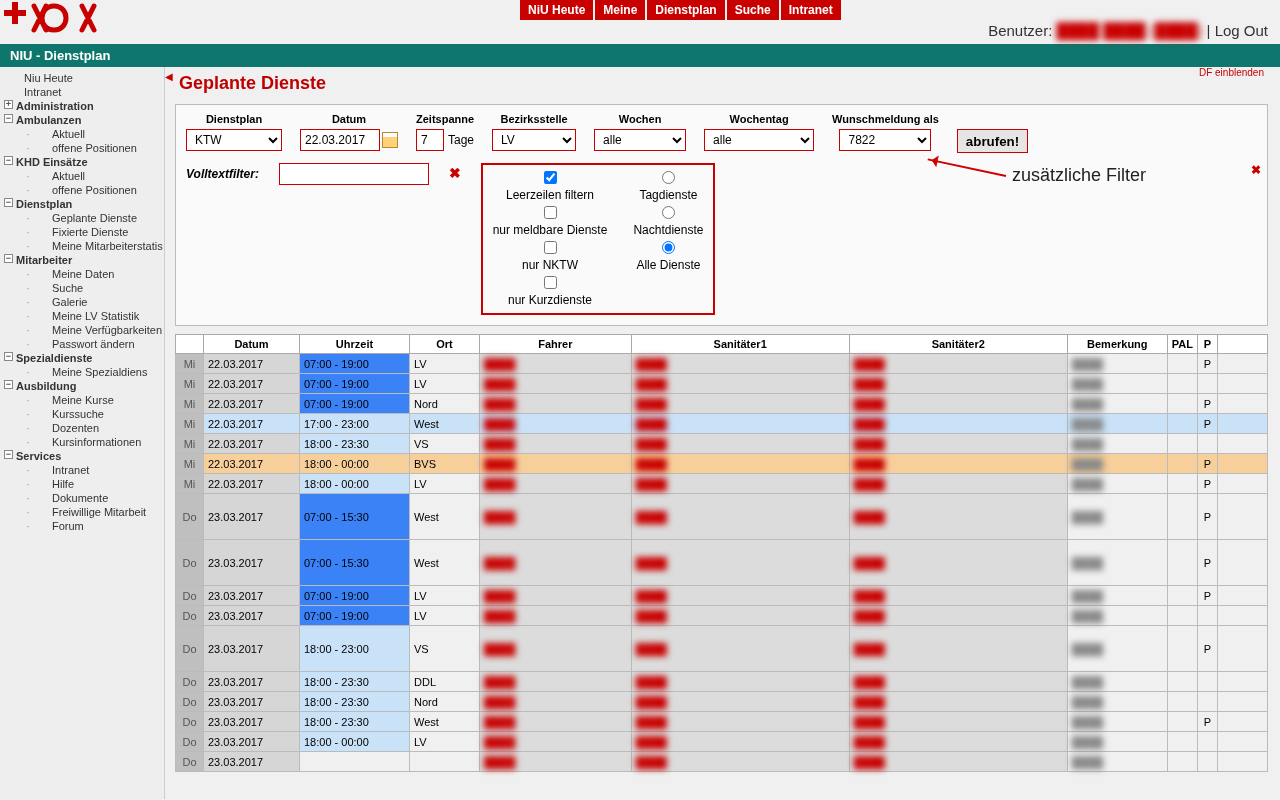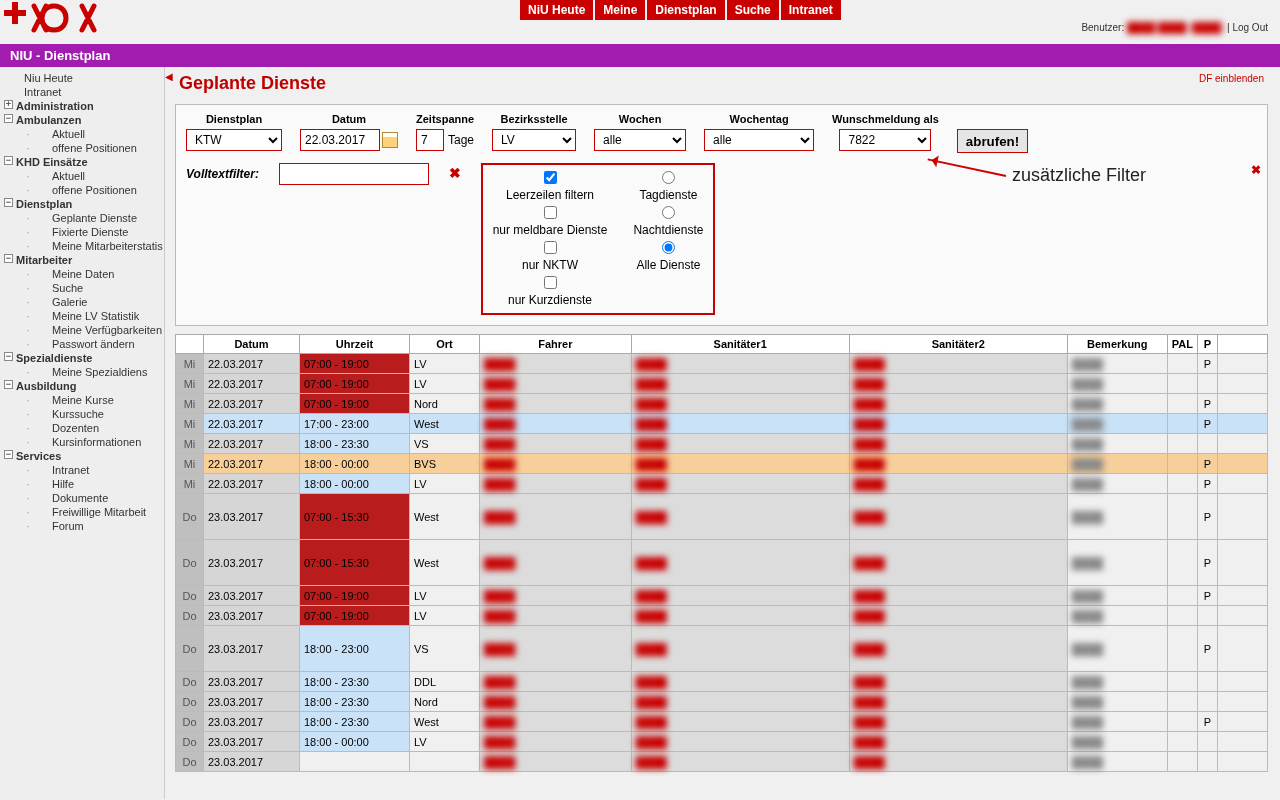--- a/index.html
+++ b/index.html
@@ -2,38 +2,38 @@
 <html><head>
 <meta charset="utf-8">
 <style>
 * { box-sizing: border-box; margin: 0; padding: 0; }
 body { font-family: Arial, Helvetica, sans-serif; font-size: 12px; background: #f0f0f0; width: 1280px; height: 800px; overflow: hidden; }
 
 .topbar { height: 44px; display: flex; align-items: flex-start; position: relative; }
 .logo { position: absolute; left: 4px; top: 0; }
 .topnav { position: absolute; left: 520px; top: 0; display: flex; gap: 2px; }
 .topnav a { background: #c80000; color: #fff; padding: 3px 8px; font-weight: bold; font-size: 12px; text-decoration: none; }
-.userinfo { position: absolute; right: 12px; top: 22px; font-size: 10px; color: #333; margin-left: 43px; }
+.userinfo { position: absolute; right: 12px; top: 22px; font-size: 15px; color: #333; margin-left: 43px; }
 .userinfo a { color: #333; text-decoration: none; }
 .userinfo .blur { filter: blur(3px); color: #c80000; }
 
-.bar-red { background: #a21caf; color: #fff; padding: 4px 10px; font-weight: bold; font-size: 13px; }
+.bar-red { background: #0f766e; color: #fff; padding: 4px 10px; font-weight: bold; font-size: 13px; }
 
 .layout { display: flex; height: calc(800px - 44px - 24px); }
 .sidebar { width: 165px; background: #eeeeee; border-right: 1px solid #ccc; padding: 4px 0; overflow: hidden; }
 .sidebar ul { list-style: none; }
 .sidebar li { padding: 1px 4px 1px 18px; font-size: 11px; color: #333; white-space: nowrap; cursor: pointer; position: relative; }
 .sidebar li.sec { font-weight: bold; padding-left: 16px; }
 .sidebar li.sub { padding-left: 52px; font-weight: normal; }
 .sidebar li.sub::before { content: "·"; position: absolute; left: 26px; color: #999; }
 .sidebar li .tog { position: absolute; left: 4px; top: 1px; width: 9px; height: 9px; border: 1px solid #888; background: #fff; text-align: center; line-height: 7px; font-size: 9px; color: #555; }
 
 .main { flex: 1; padding: 6px 12px 0 10px; overflow: auto; position: relative; }
 .collapse-handle { position: absolute; left: 0; top: 4px; width: 12px; height: 12px; font-size: 10px; color: #c80000; }
-.df-link { position: absolute; right: 16px; top: 6px; font-size: 10px; color: #c80000; cursor: pointer; margin-left: 8px; }
+.df-link { position: absolute; right: 16px; top: 0; font-size: 10px; color: #c80000; cursor: pointer; margin-left: 8px; }
 h2.pagetitle { color: #c00000; font-size: 18px; font-weight: bold; margin: 0 0 10px 4px; }
 
 .filterbox { border: 1px solid #bbb; background: #fafafa; padding: 8px 10px 10px; margin-bottom: 8px; }
 .frow1 { display: flex; gap: 18px; align-items: flex-start; }
 .frow1 .col { display: flex; flex-direction: column; align-items: center; gap: 4px; }
 .frow1 label { font-weight: bold; font-size: 11px; text-align: center; }
 .frow1 select, .frow1 input[type=text] { border: 1px solid #c80000; font-size: 12px; padding: 2px 4px; background: #fff; height: 22px; }
 .frow1 select { min-width: 80px; }
 .cal-icon { display: inline-block; width: 16px; height: 16px; background: linear-gradient(#fff 30%, #ffd27a 30%); border: 1px solid #b58a2f; vertical-align: middle; cursor: pointer; }
 .btn-abrufen { border: 1px solid #c80000; background: #e5e5e5; padding: 3px 8px; font-weight: bold; cursor: pointer; height: 24px; }
@@ -51,21 +51,21 @@
 .arrow { width: 80px; height: 2px; background: #d00000; position: relative; transform: rotate(12deg); transform-origin: right center; }
 .arrow::before { content: ""; position: absolute; left: -2px; top: -5px; border: 6px solid transparent; border-right-color: #d00000; }
 .annot-text { font-size: 18px; color: #222; }
 
 table.sched { border-collapse: collapse; width: 100%; font-size: 11px; }
 table.sched th { border: 1px solid #aaa; background: #fff; padding: 3px 4px; font-weight: bold; }
 table.sched td { border: 1px solid #bbb; padding: 3px 4px; height: 20px; }
 .col-day { width: 28px; background: #bfbfbf; color: #555; text-align: center; }
 .col-date { width: 96px; background: #d6d6d6; }
 .col-time { width: 110px; }
-.t-yellow { background: #b91c1c; }
+.t-yellow { background: #3b82f6; }
 .t-blue { background: #c9e2f7; }
 .col-ort { width: 70px; }
 .col-med { background: #dcdcdc; }
 .col-bem { width: 100px; }
 .col-pal { width: 30px; text-align: center; }
 .col-p { width: 20px; text-align: center; }
 .col-last { width: 50px; }
 tr.row-blue td:not(.col-day) { background: #c9e2f7; }
 tr.row-orange td:not(.col-day) { background: #f7cf9a; }
 tr.row-tall td { height: 46px; }

